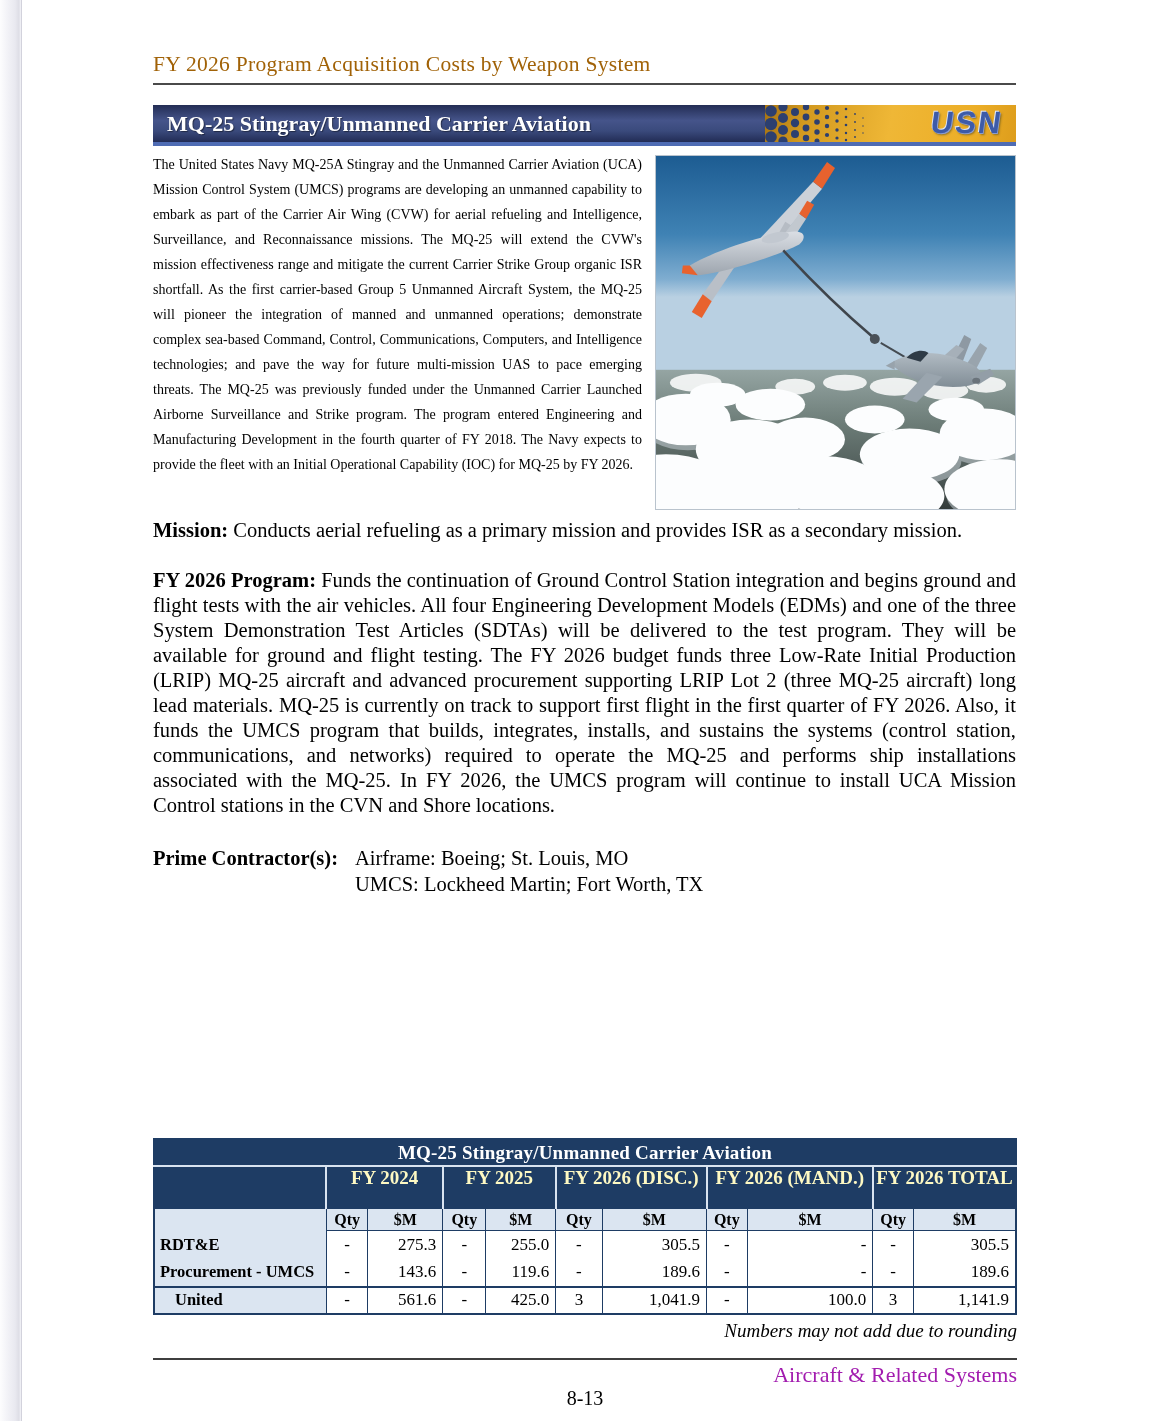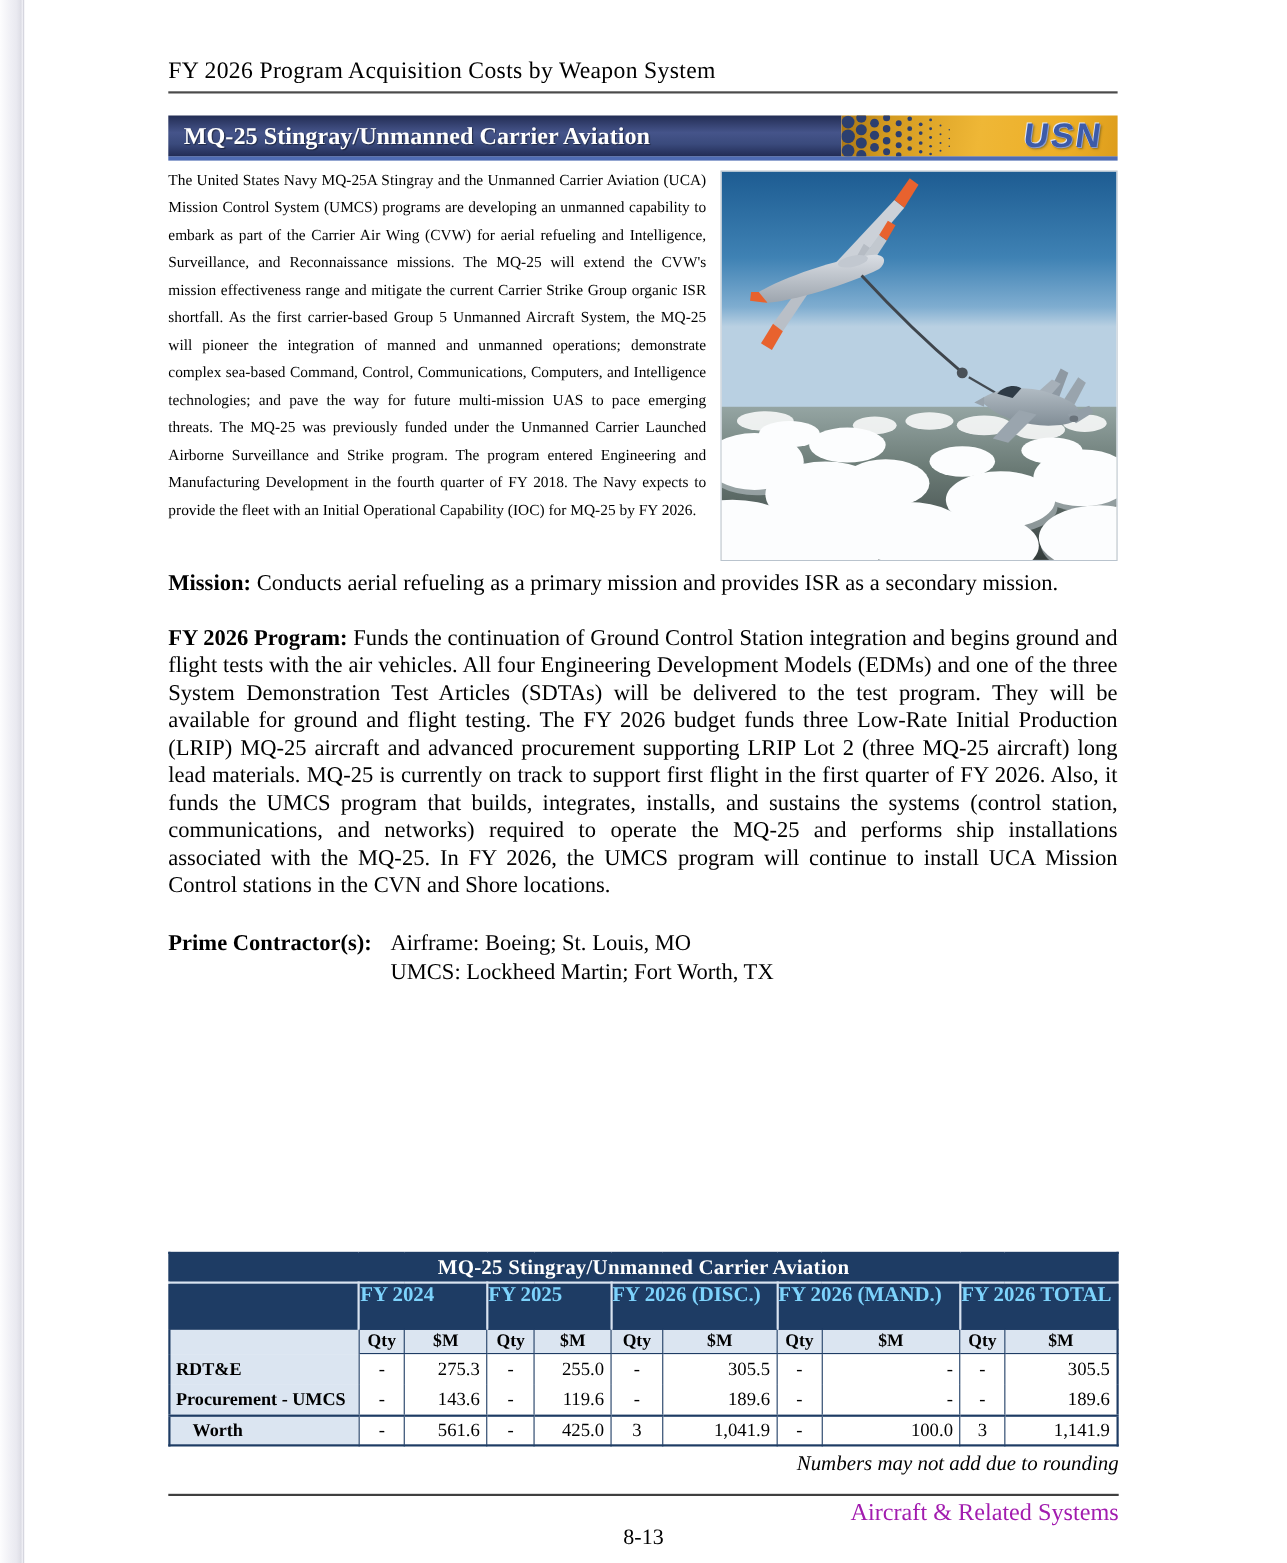--- a/index.html
+++ b/index.html
@@ -10,21 +10,21 @@
     position: absolute; left: 0; top: 0; width: 22px; height: 1421px;
     background: linear-gradient(90deg, #fdfdfe 0%, #f1f1f6 40%, #e9e9f0 72%, #dedee6 90%, #f3f3f8 100%);
     border-right: 1px solid #d2d2dc;
   }
   .page {
     position: absolute; left: 23px; top: 0; width: 1147px; height: 1421px;
     background: #fff; padding: 52px 154px 0 130px;
   }
 
   
-  .doc-header-title { font-size: 21.5px; color: #000000; letter-spacing: .3px; }
+  .doc-header-title { font-size: 21.5px; color: #a16207; letter-spacing: .3px; }
   .doc-header-rule { margin-top: 6px; height: 2px; background: #4a4a4a; }
 
   
   .banner {
     margin-top: 20px; height: 41px; display: flex;
     border-bottom: 4px solid #4f6cb4;
   }
   .banner-left {
     flex: 1;
     background: linear-gradient(180deg, #232d54 0%, #45548a 42%, #3a4a7c 70%, #222c55 100%);
@@ -65,21 +65,21 @@
   table.budget {
     width: 100%; border-collapse: collapse; table-layout: fixed;
     border: 2px solid #1e3c64; font-family: "Liberation Serif", serif;
   }
   tr.t-title td {
     height: 27px; background: #1e3c64; color: #fff; font-weight: bold; font-size: 19px;
     text-align: center; border-bottom: 2px solid #d9e3f0; letter-spacing: .2px;
   }
   tr.t-groups td { height: 40px; background: #1e3c64; vertical-align: bottom; }
   tr.t-groups td.grp {
-    color: #7dd3fc; font-weight: bold; font-size: 19px; text-align: left;
+    color: #fef9c3; font-weight: bold; font-size: 19px; text-align: center;
     padding-bottom: 19px; border-left: 2px solid #d9e3f0; white-space: nowrap;
   }
   tr.t-sub { height: 22px; }
   tr.t-sub td { background: #dbe5f1; }
   tr.t-sub td.sh {
     border: 1px solid #1e3c64; font-weight: bold; font-size: 16px; text-align: center;
   }
   tr.t-sub td.corner { border-right: 1px solid #1e3c64; }
   tr.t-data { height: 28px; }
   td.lbl {
@@ -334,21 +334,21 @@
       <td class="qty">-</td>
       <td class="usd">119.6</td>
       <td class="qty">-</td>
       <td class="usd">189.6</td>
       <td class="qty">-</td>
       <td class="usd">-</td>
       <td class="qty">-</td>
       <td class="usd">189.6</td>
     </tr>
     <tr class="t-total">
-      <td class="lbl">Worth</td>
+      <td class="lbl">United</td>
       <td class="qty">-</td>
       <td class="usd">561.6</td>
       <td class="qty">-</td>
       <td class="usd">425.0</td>
       <td class="qty">3</td>
       <td class="usd">1,041.9</td>
       <td class="qty">-</td>
       <td class="usd">100.0</td>
       <td class="qty">3</td>
       <td class="usd">1,141.9</td>

